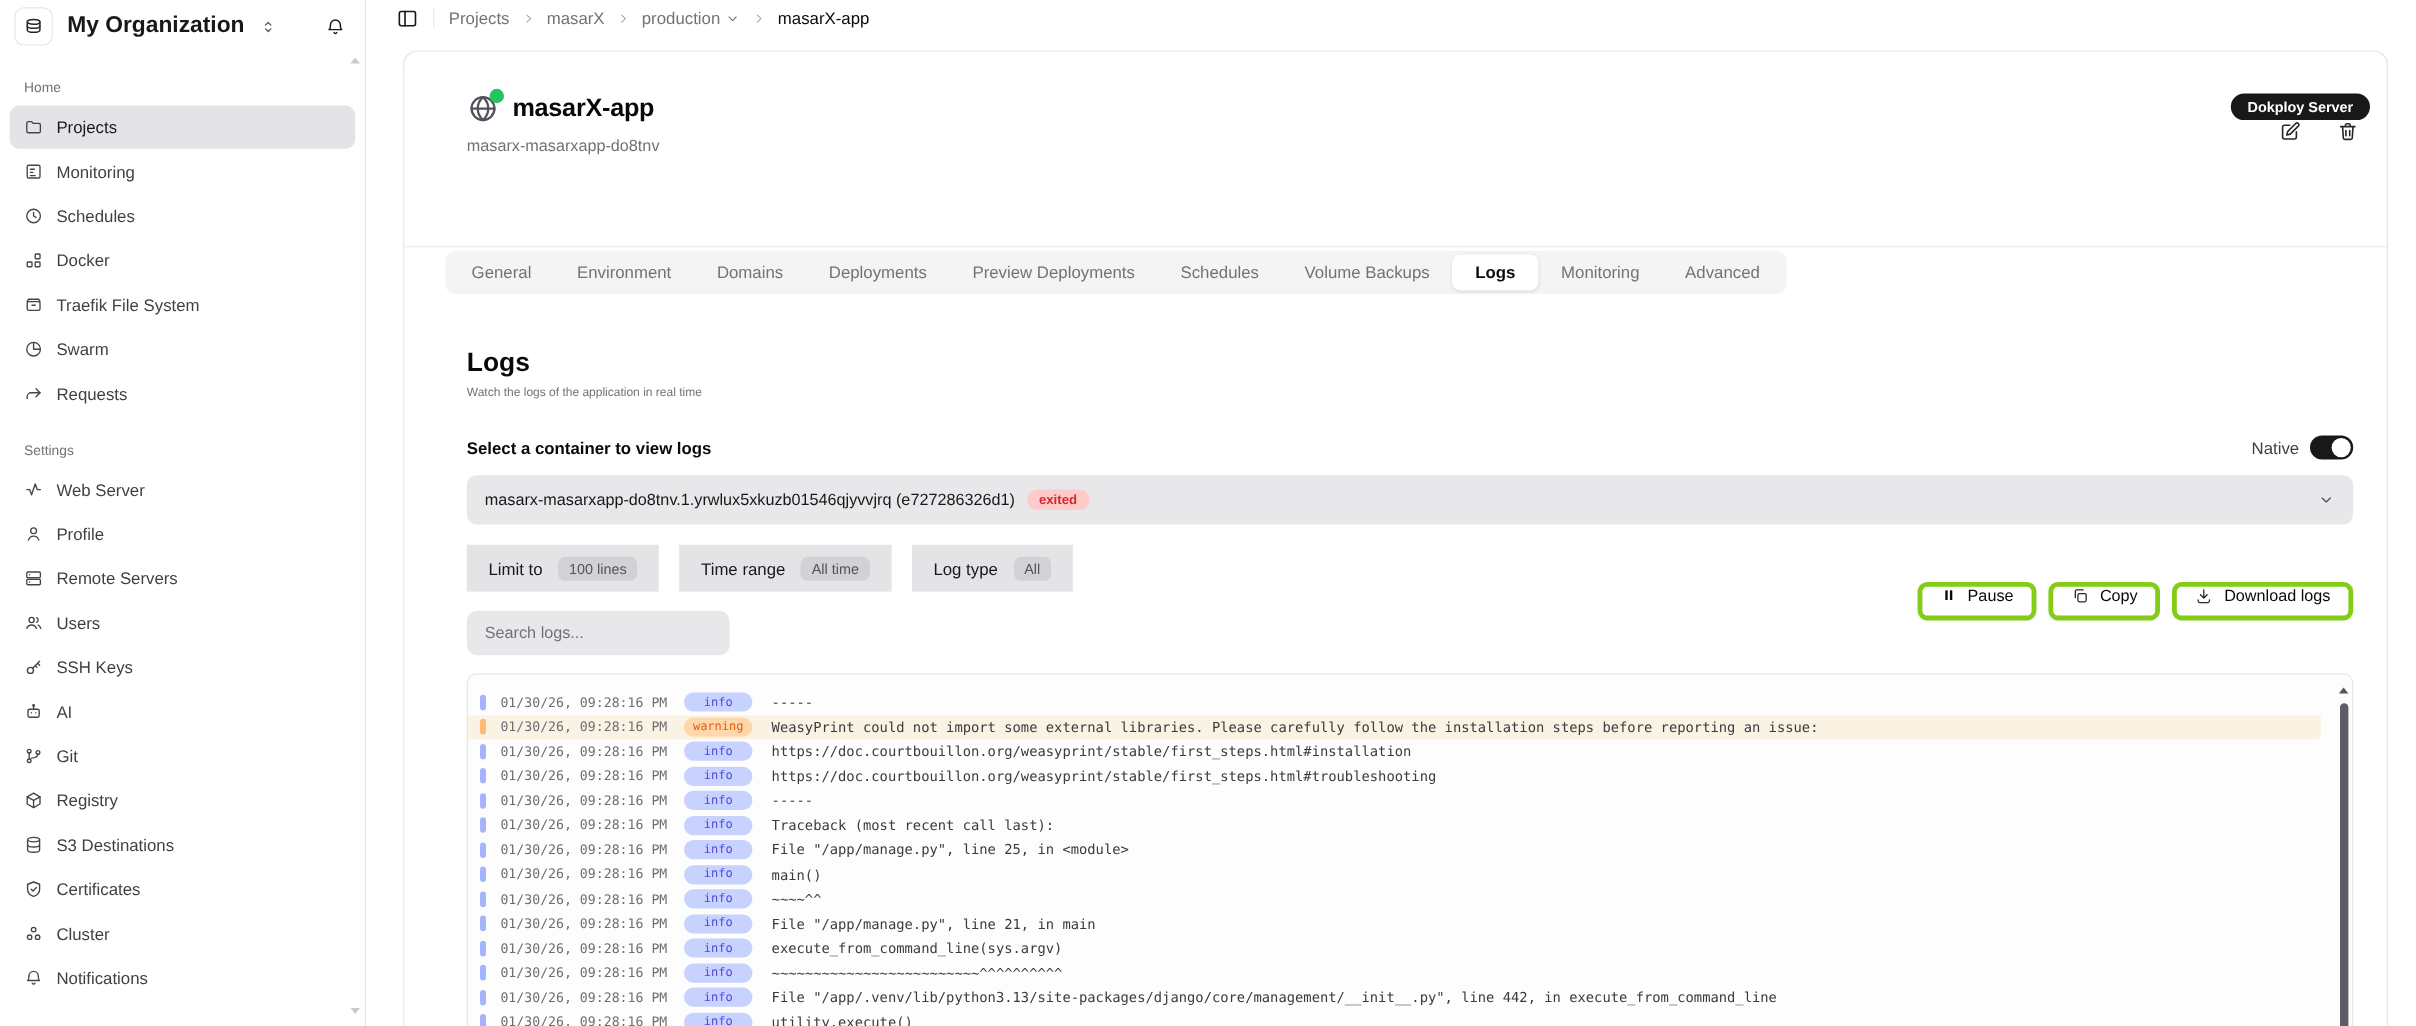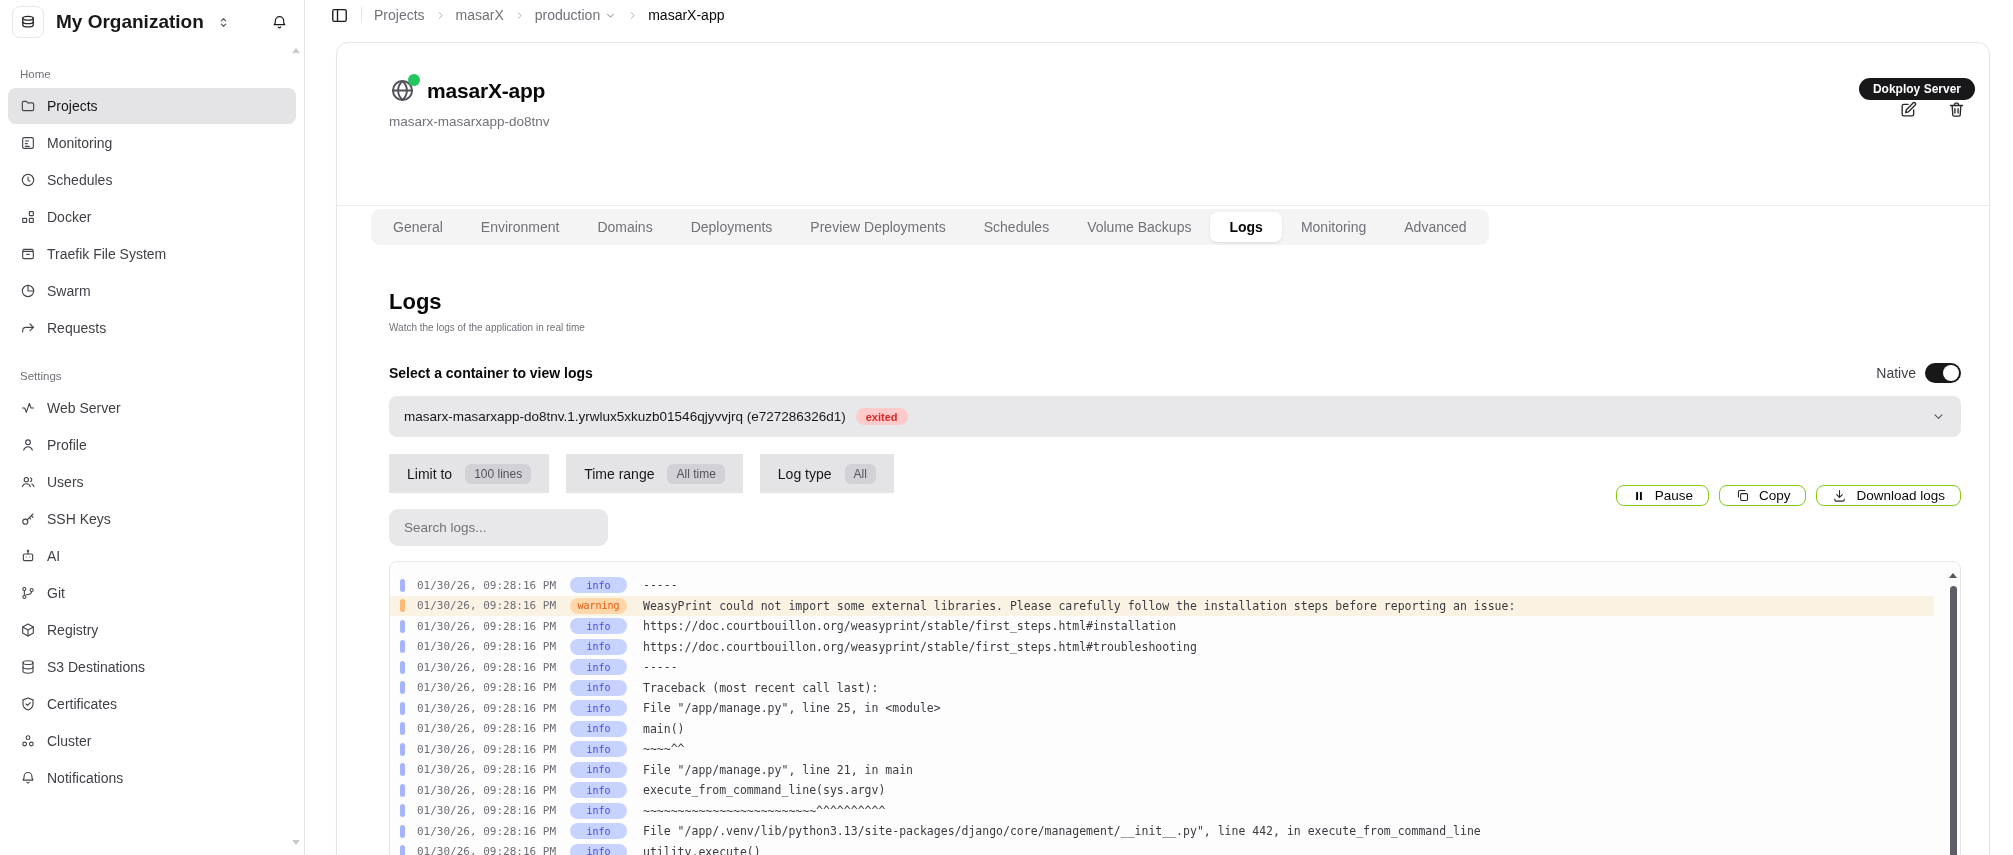--- a/index.html
+++ b/index.html
@@ -73,21 +73,21 @@
   .exited-badge{margin-left:10px;background:var(--exited-bg,#fecaca);color:var(--exited,#dc2626);font-size:11px;font-weight:600;padding:2.5px 10px;border-radius:999px;}
   .select-chevron{margin-left:auto;color:#52525b;}
 
   .controls{position:relative;margin-top:17px;}
   .filters-row{display:flex;gap:17px;}
   .filter-btn{display:flex;align-items:center;gap:13px;height:39px;padding:0 18px;background:#e4e4e7;border-radius:0;font-size:14px;font-weight:500;color:#18181b;border:none;cursor:pointer;}
   .filter-chip{background:#d2d2d6;border-radius:6px;padding:3px 9px;font-size:12px;color:#52525b;font-weight:400;}
   .search-input{margin-top:16px;width:219px;height:37px;background:#e8e8ea;border:none;border-radius:9px;padding:0 15px;font-size:13.5px;color:#18181b;display:block;outline:none;}
   .search-input::placeholder{color:var(--muted);}
   .actions{position:absolute;right:0;top:31px;display:flex;gap:10px;}
-  .action-btn{display:flex;align-items:center;gap:9px;height:21px;padding:0 15px;background:#fff;border:1px solid #84cc16;border-radius:8px;font-size:13.5px;font-weight:500;color:#09090b;box-shadow:0 1px 2px rgba(0,0,0,0.04);cursor:pointer;}
+  .action-btn{display:flex;align-items:flex-start;gap:9px;height:32px;padding:0 15px;background:#fff;border:4px solid #84cc16;border-radius:8px;font-size:13.5px;font-weight:500;color:#09090b;box-shadow:0 1px 2px rgba(0,0,0,0.04);cursor:pointer;}
   .action-btn .ic{color:#27272a;}
 
   .log-viewer{margin-top:15px;border:1px solid var(--border);border-radius:8px;background:#fdfdfd;position:relative;height:420px;padding-top:13px;overflow:hidden;}
   .log-row{display:flex;align-items:center;height:20.5px;padding-left:10px;margin-right:26px;border-radius:2px;}
   .log-row.warning{background:var(--warning-row,#faf3e3);}
   .log-bar{width:5px;height:13px;border-radius:2.5px;background:var(--info-bar,#a5b4fc);flex:none;}
   .log-row.warning .log-bar{background:var(--warning-bar,#fdba74);}
   .log-time{margin-left:12px;width:153px;font-size:11px;color:#6d6d76;flex:none;font-family:"DejaVu Sans Mono",monospace;}
   .log-level{width:57px;text-align:center;font-size:10px;padding:2.5px 0;border-radius:999px;background:var(--info-bg,#c7d2fe);color:var(--info,#4f46e5);flex:none;margin-right:16px;font-family:"DejaVu Sans Mono",monospace;}
   .log-row.warning .log-level{background:var(--warning-bg,#fed7aa);color:var(--warning,#ea580c);}
@@ -184,20 +184,28 @@
       </div>
       <div class="side-item">
         <svg class="ic" width="16" height="16" viewBox="0 0 24 24">
             <circle cx="12" cy="8" r="3.6"></circle>
             <path d="M5.5 19.5c1.2-3.2 3.6-4.8 6.5-4.8s5.3 1.6 6.5 4.8"></path>
           </svg>
         <span>Profile</span>
       </div>
       <div class="side-item">
         <svg class="ic" width="16" height="16" viewBox="0 0 24 24">
+            <rect x="3.5" y="4" width="17" height="7" rx="1.5"></rect>
+            <rect x="3.5" y="13" width="17" height="7" rx="1.5"></rect>
+            <path d="M7 7.5h.01M7 16.5h.01"></path>
+          </svg>
+        <span>Remote Servers</span>
+      </div>
+      <div class="side-item">
+        <svg class="ic" width="16" height="16" viewBox="0 0 24 24">
             <circle cx="9.5" cy="8.5" r="3.2"></circle>
             <path d="M3.5 19c1-2.8 3.2-4.3 6-4.3s5 1.5 6 4.3"></path>
             <path d="M15.8 5.6a3.2 3.2 0 0 1 0 5.8M17.8 14.9c1.6.7 2.6 2 3.2 4.1"></path>
           </svg>
         <span>Users</span>
       </div>
       <div class="side-item">
         <svg class="ic" width="16" height="16" viewBox="0 0 24 24">
             <circle cx="8" cy="16" r="3.8"></circle>
             <path d="M10.7 13.3L19.5 4.5M17 7l2.5 2.5M14 10l2 2"></path>

